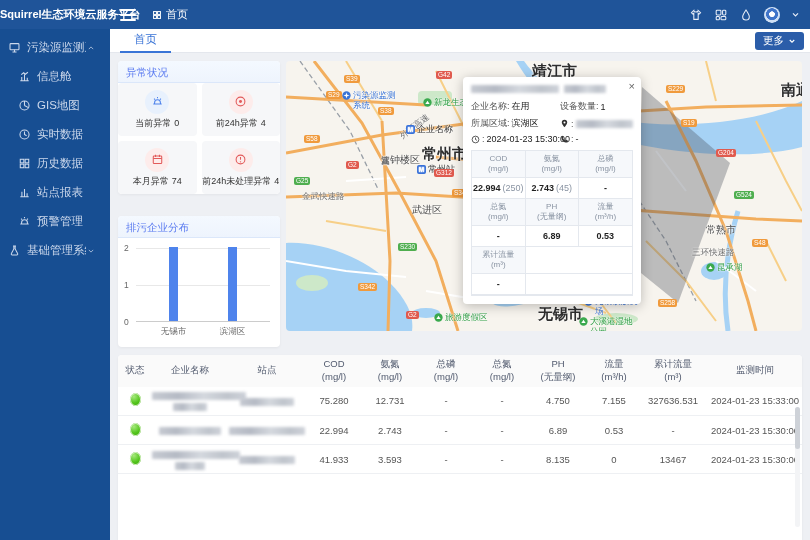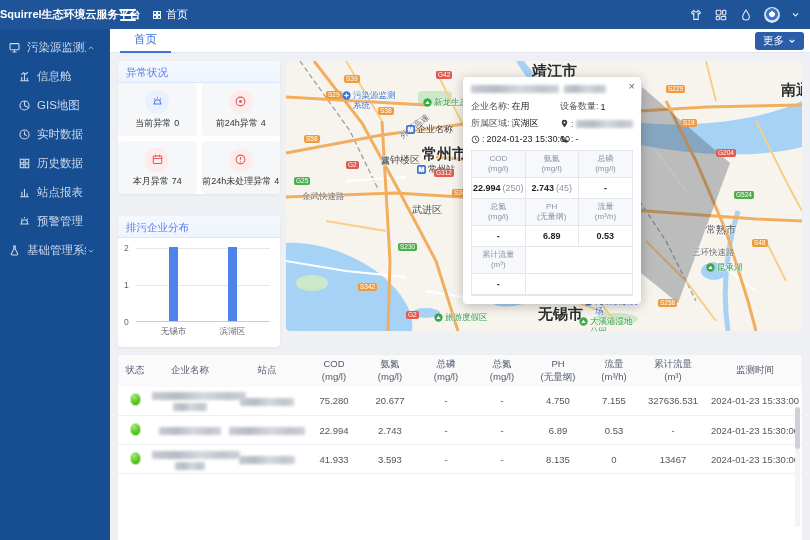--- a/index.html
+++ b/index.html
@@ -588,21 +588,21 @@
           </thead>
         <tbody id="mon-body">
             <tr>
               <td><span class="dot"></span></td>
               <td class="namecell">
                 <div><span class="rd" style="width: 94px;"></span></div>
                 <div><span class="rd" style="width: 34px;"></span></div>
               </td>
               <td class="namecell"><span class="rd" style="width: 54px;"></span></td>
               <td>75.280</td>
-              <td>20.677</td>
+              <td>12.731</td>
               <td>-</td>
               <td>-</td>
               <td>4.750</td>
               <td>7.155</td>
               <td>327636.531</td>
               <td>2024-01-23 15:33:00</td>
             </tr>
             <tr>
               <td><span class="dot"></span></td>
               <td class="namecell">

